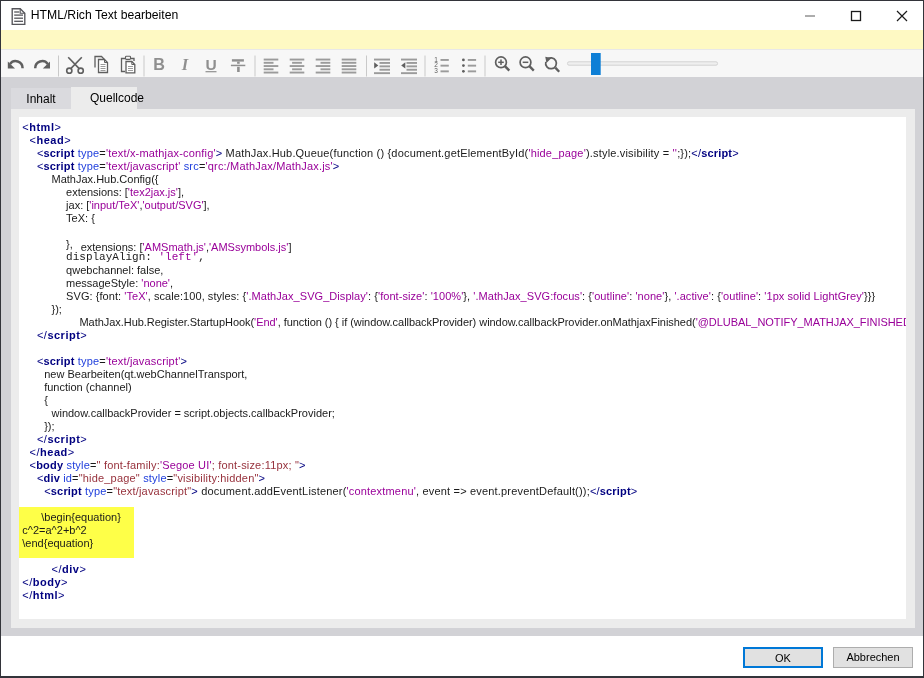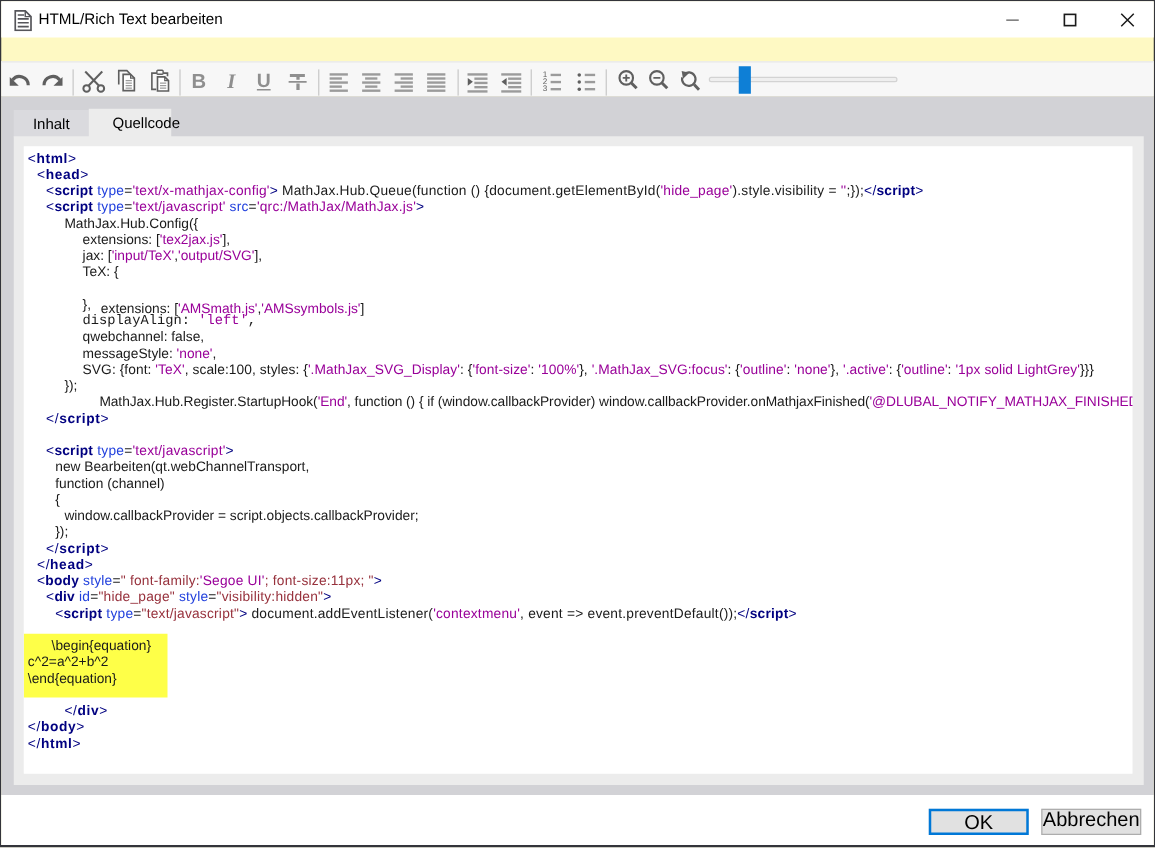--- a/index.html
+++ b/index.html
@@ -34,21 +34,21 @@
 .j16 { letter-spacing:-0.045px; }
 .lt { letter-spacing:0.5px; }
 .t { color:#000080; font-weight:bold; }
 .b { color:#000080; }
 .a { color:#2140dd; }
 .q { color:#990099; }
 .d { color:#97313c; }
 .hl { position:absolute; left:0px; top:389.5px; width:114.5px; height:51px; background:#feff48; }
 
 .btnbar { position:absolute; left:0; top:635px; width:922px; height:40px; background:#fff; }
-.btn { position:absolute; top:11px; height:21px; width:80px; background:#e1e1e1; font-size:16px; color:#000; text-align:center; line-height:19px; }
+.btn { position:absolute; top:11px; height:21px; width:80px; background:#e1e1e1; font-size:11px; color:#000; text-align:center; line-height:19px; }
 .btn-ok { left:742px; border:2px solid #0078d7; }
 .btn-cancel { left:832px; border:1px solid #adadad; line-height:18px; }
 </style>
 </head>
 <body>
 <div class="win">
   <div class="titlebar">
     <svg class="title-ico" width="15" height="17" viewBox="0 0 15 17">
       <path d="M1.2 0.7 L9.2 0.7 L13.8 5.3 L13.8 16.3 L1.2 16.3 Z" fill="#fff" stroke="#55555a" stroke-width="1.35"></path>
       <path d="M9.2 0.7 L9.2 5.3 L13.8 5.3" fill="none" stroke="#55555a" stroke-width="1.1"></path>

